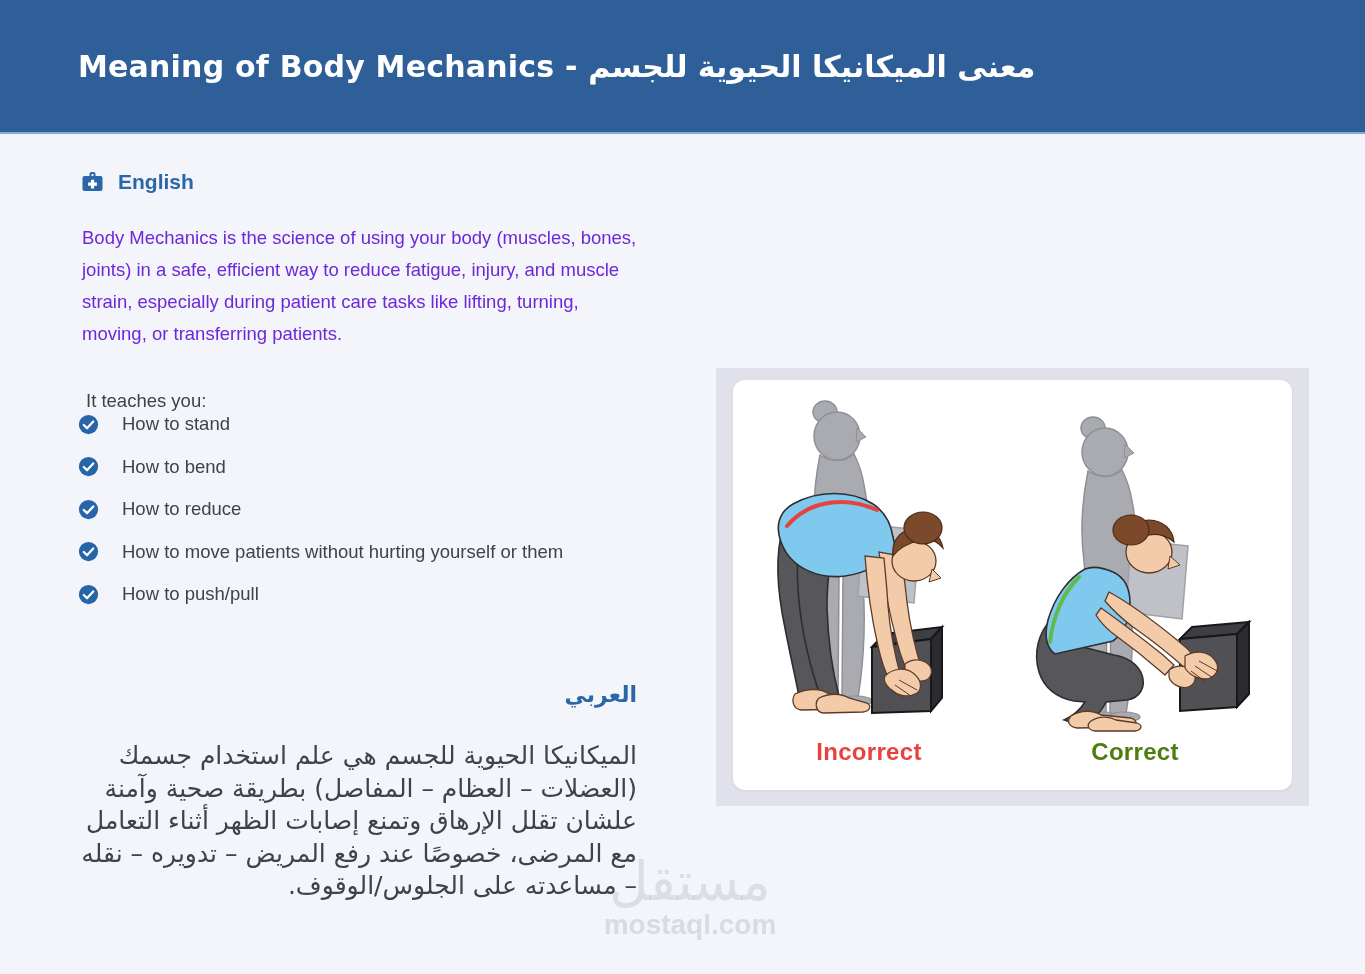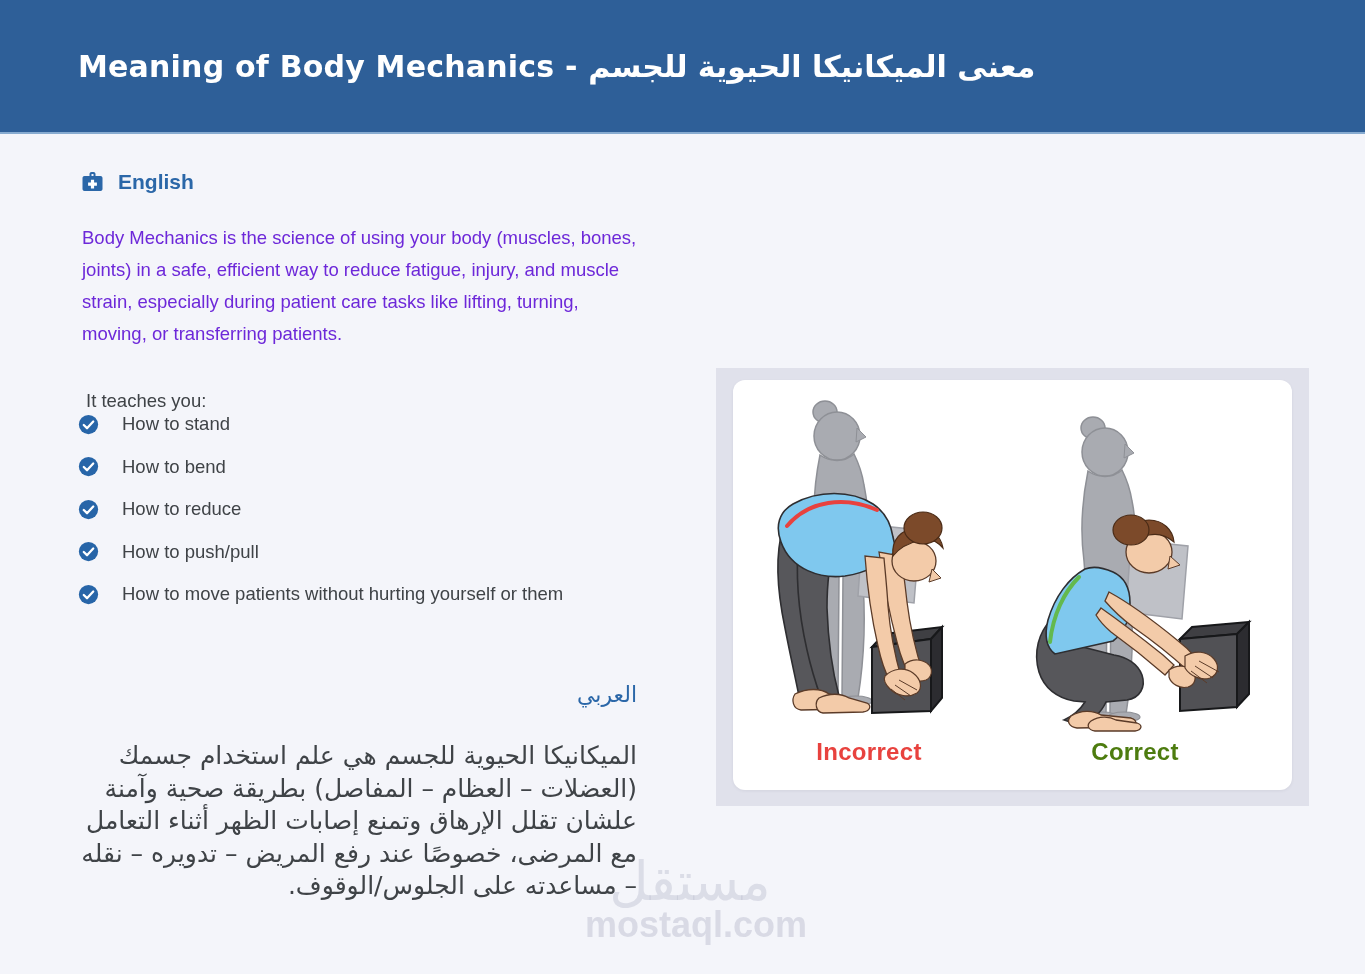--- a/index.html
+++ b/index.html
@@ -21,32 +21,32 @@
           font-size:18.5px;line-height:32px;color:#6d28d9;}
   .list-intro{position:absolute;left:78px;top:382px;margin:8px;font-size:18.5px;color:#3f4347;}
   .teach-list{position:absolute;left:78px;top:413px;margin:0;padding:0;list-style:none;}
   .teach-list li{display:flex;align-items:center;gap:23px;height:22px;margin-bottom:20.5px;
                  font-size:18.5px;color:#3f4347;}
   .check{width:21px;height:21px;flex:0 0 21px;display:inline-flex;}
 
   
   .ar{font-family:"DejaVu Sans",sans-serif;direction:rtl;text-align:right;color:#3f4347;}
   .ar-head{position:absolute;left:78px;top:682px;width:559px;margin:0;
-           font-size:22px;font-weight:normal;color:#2b67a8;}
+           font-size:22px;font-weight:bold;color:#2b67a8;}
   .ar-par{position:absolute;left:78px;top:740px;width:559px;margin:0;
           font-size:25px;line-height:32.5px;}
   .ar-sum{position:absolute;left:78px;top:902px;width:559px;margin:0;
           font-size:19.5px;line-height:32.5px;}
 
   
   .watermark{position:absolute;left:585px;top:854px;width:210px;text-align:center;z-index:0;
              pointer-events:none;}
   .wm-logo{font-family:"DejaVu Sans",sans-serif;font-size:54px;font-weight:normal;
            color:rgba(178,181,199,.38);line-height:56px;}
-  .wm-domain{font-size:36px;font-weight:bold;color:rgba(178,181,199,.42);line-height:30px;}
+  .wm-domain{font-size:28px;font-weight:bold;color:rgba(178,181,199,.42);line-height:30px;}
   .en-par,.list-intro,.teach-list,.ar-head,.ar-par,.ar-sum{z-index:1;}
 
   
   .figure-panel{position:absolute;left:716px;top:368px;width:593px;height:438px;
                 background:#e0e1eb;}
   .figure-card{position:absolute;left:17px;top:12px;width:559px;height:410px;
                background:#ffffff;border-radius:12px;box-shadow:0 1px 3px rgba(60,60,90,.08);}
   .figure-card svg{position:absolute;left:0;top:0;}
   .fig-label{position:absolute;top:358px;width:180px;text-align:center;
              font-size:24px;font-weight:700;letter-spacing:.3px;}
@@ -103,30 +103,30 @@
         </span>
       <span>How to reduce</span>
     </li>
     <li>
       <span class="check">
           <svg viewBox="0 0 24 24" width="21" height="21">
             <circle cx="12" cy="12" r="11" fill="#2765a8"></circle>
             <path d="M6.6 12.6l3.7 3.6 7.1-7.6" stroke="#fff" stroke-width="2.6" fill="none" stroke-linecap="round" stroke-linejoin="round"></path>
           </svg>
         </span>
+      <span>How to move patients without hurting yourself or them</span>
+    </li>
+    <li>
+      <span class="check">
+          <svg viewBox="0 0 24 24" width="21" height="21">
+            <circle cx="12" cy="12" r="11" fill="#2765a8"></circle>
+            <path d="M6.6 12.6l3.7 3.6 7.1-7.6" stroke="#fff" stroke-width="2.6" fill="none" stroke-linecap="round" stroke-linejoin="round"></path>
+          </svg>
+        </span>
       <span>How to push/pull</span>
-    </li>
-    <li>
-      <span class="check">
-          <svg viewBox="0 0 24 24" width="21" height="21">
-            <circle cx="12" cy="12" r="11" fill="#2765a8"></circle>
-            <path d="M6.6 12.6l3.7 3.6 7.1-7.6" stroke="#fff" stroke-width="2.6" fill="none" stroke-linecap="round" stroke-linejoin="round"></path>
-          </svg>
-        </span>
-      <span>How to move patients without hurting yourself or them</span>
     </li>
   </ul>
 
   <div class="watermark">
     <div class="wm-logo">مستقل</div>
     <div class="wm-domain">mostaql.com</div>
   </div>
 
   <h2 class="ar ar-head">العربي</h2>
   <p class="ar ar-par">الميكانيكا الحيوية للجسم هي علم استخدام جسمك (العضلات – العظام – المفاصل) بطريقة صحية وآمنة علشان تقلل الإرهاق وتمنع إصابات الظهر أثناء التعامل مع المرضى، خصوصًا عند رفع المريض – تدويره – نقله – مساعدته على الجلوس/الوقوف.</p>

